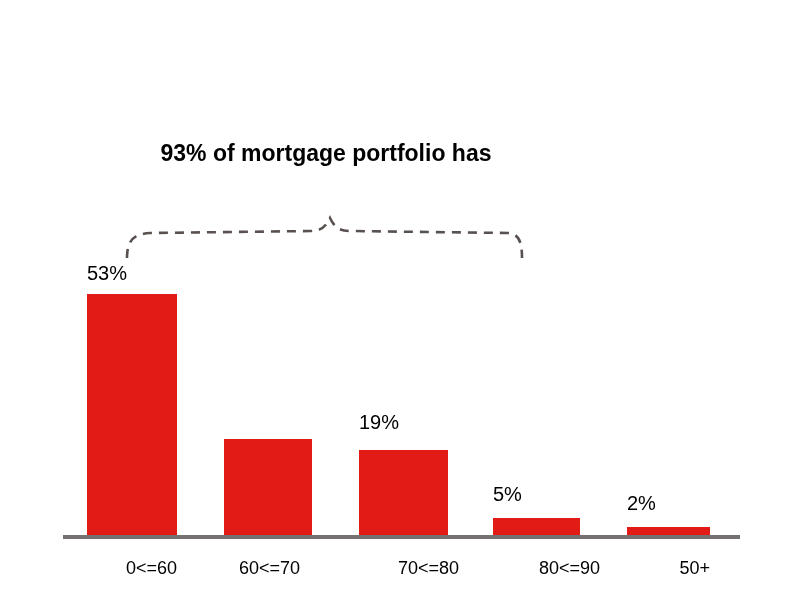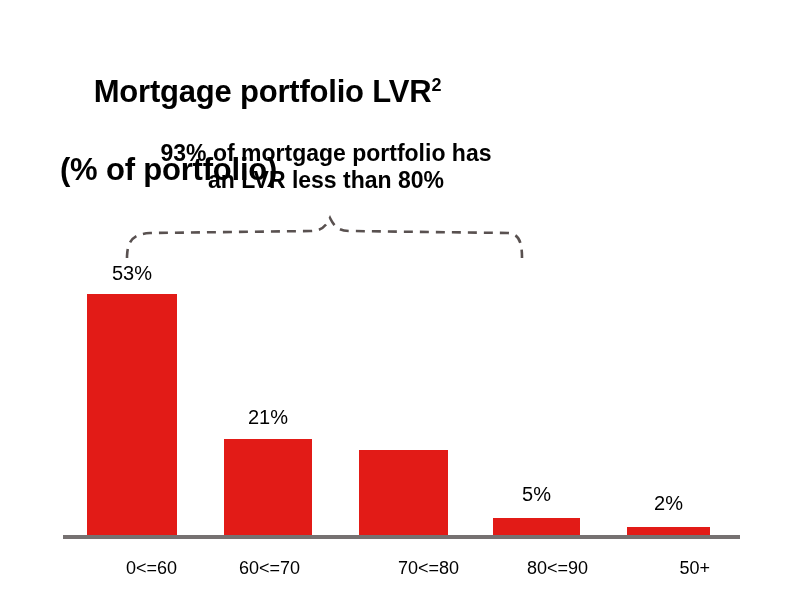--- a/index.html
+++ b/index.html
@@ -84,73 +84,67 @@
     background: #767171;
   }
   .bar {
     position: absolute;
     background: #e21b17;
   }
   .bar-value {
     position: absolute;
     font-size: 20px;
     color: #000000;
-    text-align: center;
     white-space: nowrap;
   }
   .cat-label {
     position: absolute;
     font-size: 18px;
     color: #000000;
     text-align: right;
     white-space: nowrap;
     top: 558px;
   }
 </style>
 </head>
 <body>
 
 <div id="slide">
 
-  <div id="chart-title">
-    <span><span>Mortgage portfolio LVR</span><span class="sup">2</span></span>
-    <span id="chart-subtitle-line">(% of portfolio)</span>
-  </div>
 
   <div id="callout">
     <span>93% of mortgage portfolio has</span>
-    <span>an LVR less than 80%</span>
   </div>
 
   <svg id="brace" viewBox="0 0 430 62" xmlns="http://www.w3.org/2000/svg">
     <path d="M 17 52
              C 17 34, 24 28, 40 27
              L 200 25
              C 212 25, 216 20, 220 12
              C 224 20, 228 25, 240 25
              L 398 27
              C 408 28, 412 34, 412 52" fill="none" stroke="#595150" stroke-width="2.6" stroke-dasharray="9 7" stroke-linecap="butt"></path>
   </svg>
 
   <div id="plot">
 
     <div class="bar" style="left:87px; width:90px; top:294px; height:243px;"></div>
     <div class="bar-value" style="left:87px; width:90px; top:262px;">53%</div>
     <div class="cat-label" style="left:87px; width:90px;">0&lt;=60</div>
 
     <div class="bar" style="left:224px; width:88px; top:439px; height:98px;"></div>
-    <div class="bar-value" style="left:224px; width:88px; top:406px;">21%</div>
     <div class="cat-label" style="left:212px; width:88px;">60&lt;=70</div>
 
     <div class="bar" style="left:359px; width:89px; top:450px; height:87px;"></div>
+    <div class="bar-value" style="left:359px; width:89px; top:411px;">19%</div>
     <div class="cat-label" style="left:370px; width:89px;">70&lt;=80</div>
 
     <div class="bar" style="left:493px; width:87px; top:518px; height:19px;"></div>
     <div class="bar-value" style="left:493px; width:87px; top:483px;">5%</div>
-    <div class="cat-label" style="left:501px; width:87px;">80&lt;=90</div>
+    <div class="cat-label" style="left:513px; width:87px;">80&lt;=90</div>
 
     <div class="bar" style="left:627px; width:83px; top:527px; height:10px;"></div>
     <div class="bar-value" style="left:627px; width:83px; top:492px;">2%</div>
     <div class="cat-label" style="left:627px; width:83px;">50+</div>
 
     <div class="axis-line"></div>
   </div>
 
 </div>
 

